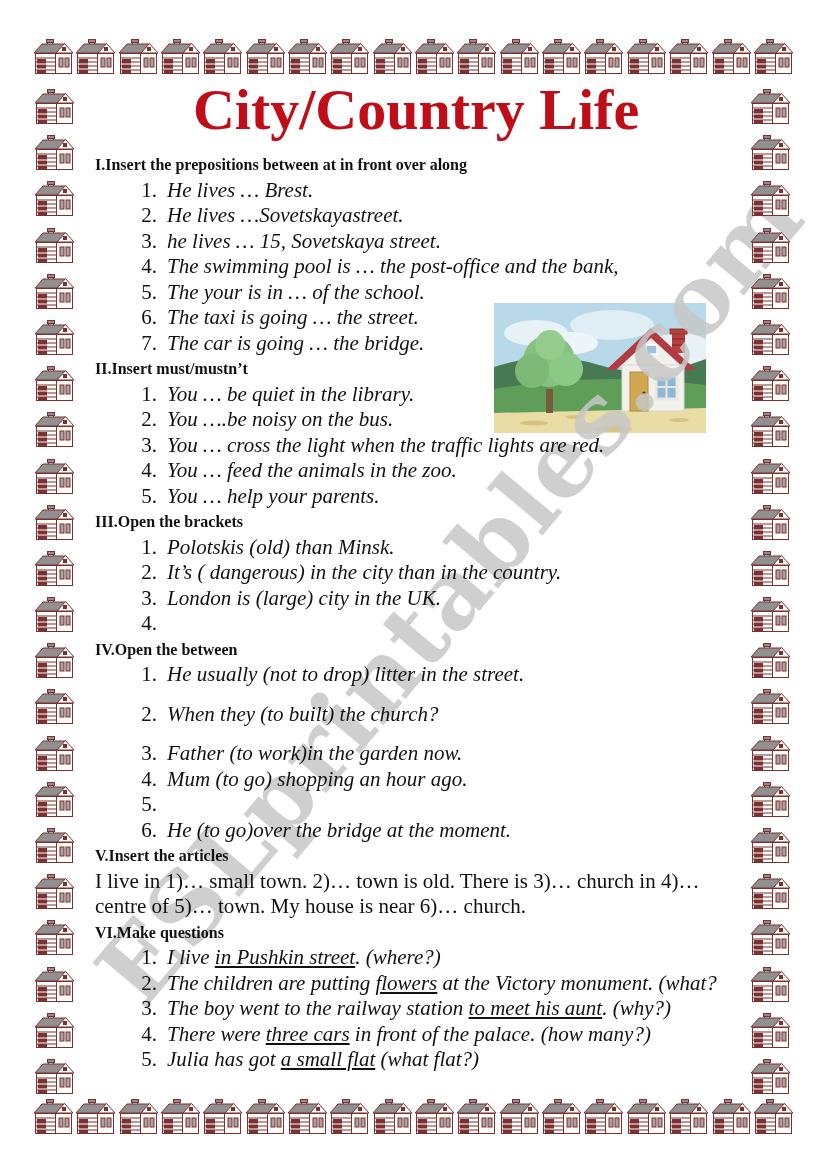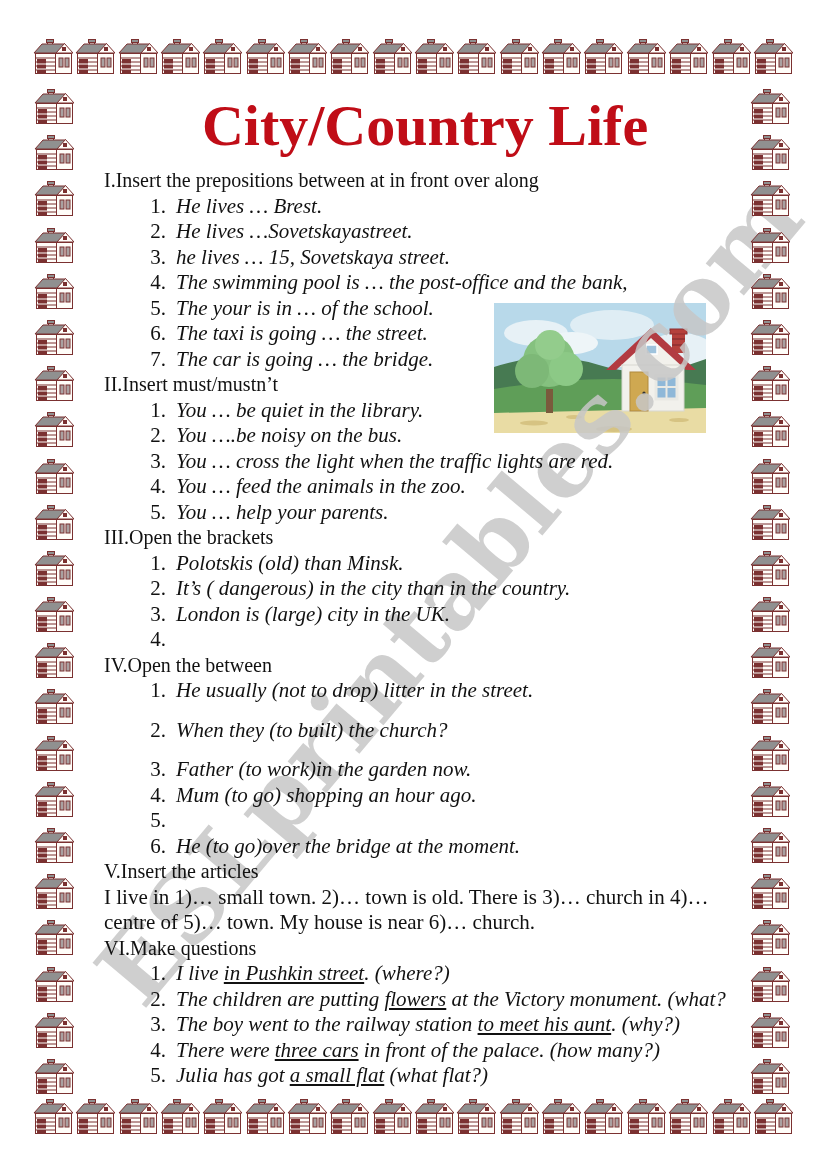--- a/index.html
+++ b/index.html
@@ -50,33 +50,33 @@
   .house svg{display:block;width:40px;height:38px;}
 
   
   .illustration{
     position:absolute;left:494px;top:303px;width:212px;height:130px;z-index:0;
   }
   .illustration svg{display:block;width:212px;height:130px;}
 
   
   #content{
-    position:absolute;left:104px;top:78px;width:642px;z-index:2;margin-top:16px;
+    position:absolute;left:95px;top:78px;width:642px;z-index:2;
   }
   .doc-title{
     text-align:center;
     font-weight:bold;
     font-size:58px;
     line-height:64px;
     color:var(--title-red);
     margin:0 0 10px 0;
   }
   .section-heading{
-    font-weight:normal;
-    font-size:20px;
+    font-weight:bold;
+    font-size:16px;
     line-height:25.5px;
   }
   .row{display:flex;font-size:21px;line-height:25.5px;}
   .num{flex:none;width:26px;margin-left:36px;margin-right:10px;text-align:right;}
   .txt{flex:1;font-style:italic;}
   .u{text-decoration:underline;}
   .space-after{margin-bottom:14px;}
   .paragraph{font-size:21px;line-height:25.5px;}
 </style>
 </head>

